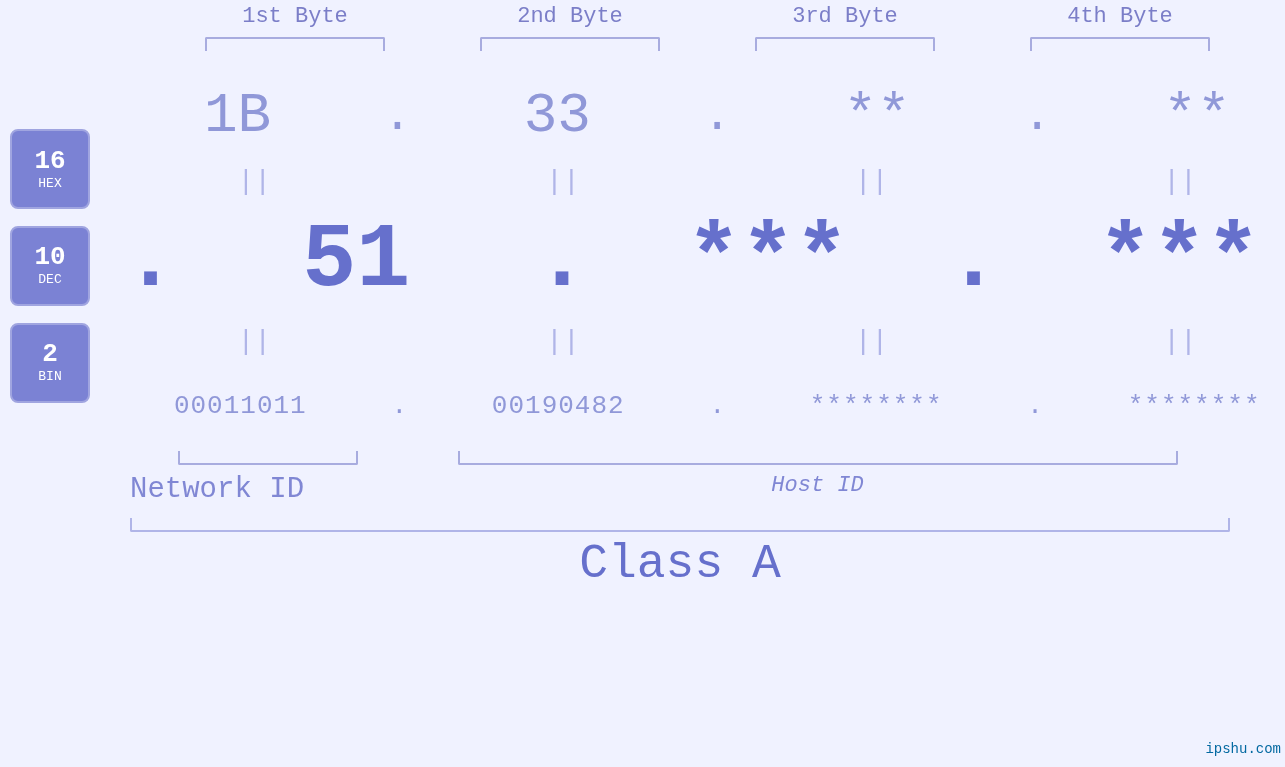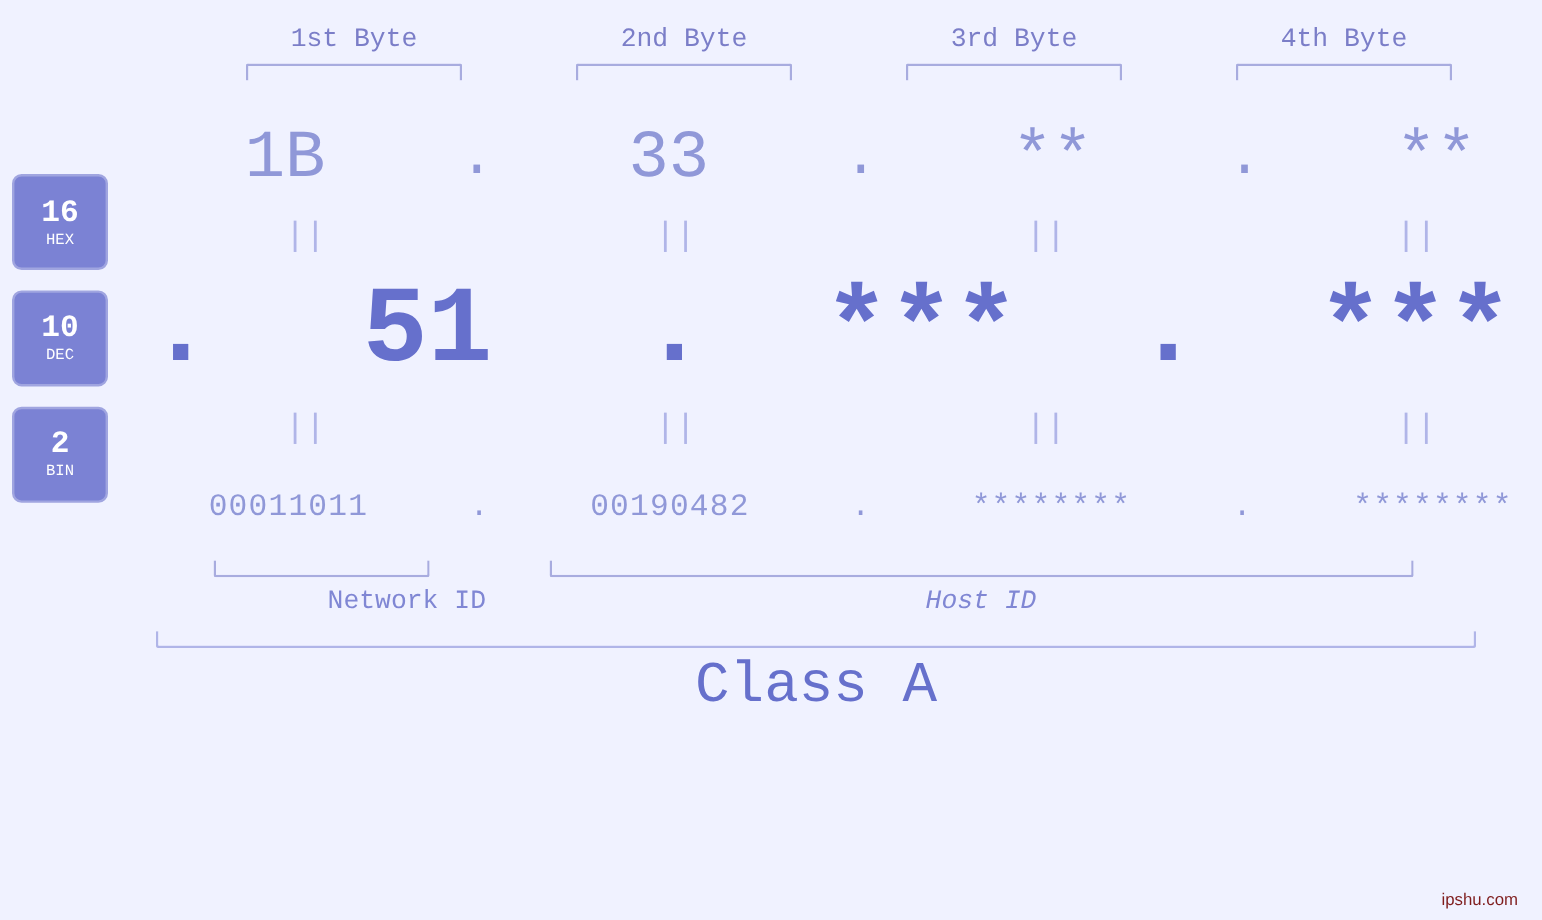--- a/index.html
+++ b/index.html
@@ -13,21 +13,21 @@
       position: relative;
     }
 
     .container {
       width: 1285px;
       height: 767px;
       position: relative;
       display: flex;
       flex-direction: column;
       align-items: center;
-      padding-top: 20px;
+      padding-top: 4px;
     }
 
     
     .col-headers {
       display: flex;
       width: 1100px;
       margin-left: 130px;
       justify-content: space-around;
       margin-bottom: 8px;
     }
@@ -256,23 +256,23 @@
     
     .labels-row {
       display: flex;
       width: 1100px;
       margin-left: 130px;
       margin-bottom: 12px;
     }
 
     .label-network {
       width: 275px;
-      text-align: right;
+      text-align: left;
       color: #8087d4;
-      font-size: 22px;
+      font-size: 29px;
       font-family: 'Courier New', Courier, monospace;
     }
 
     .label-host {
       width: 825px;
       text-align: center;
       color: #8087d4;
       font-size: 22px;
       font-family: 'Courier New', Courier, monospace;
       font-style: italic;
@@ -306,24 +306,24 @@
       color: #6670cc;
       font-size: 48px;
       font-family: 'Courier New', Courier, monospace;
       text-align: center;
     }
 
     
     .watermark {
       position: absolute;
       bottom: 10px;
-      right: 20px;
-      color: #7f1d1d;
+      right: 4px;
+      color: #0369a1;
       font-size: 14px;
-      font-family: Liberation Sans, sans-serif;
+      font-family: Liberation Mono, monospace;
     }
 
     
     .badges-wrapper {
       display: flex;
       flex-direction: column;
       align-items: center;
       justify-content: space-around;
       height: 300px;
       padding-top: 10px;

